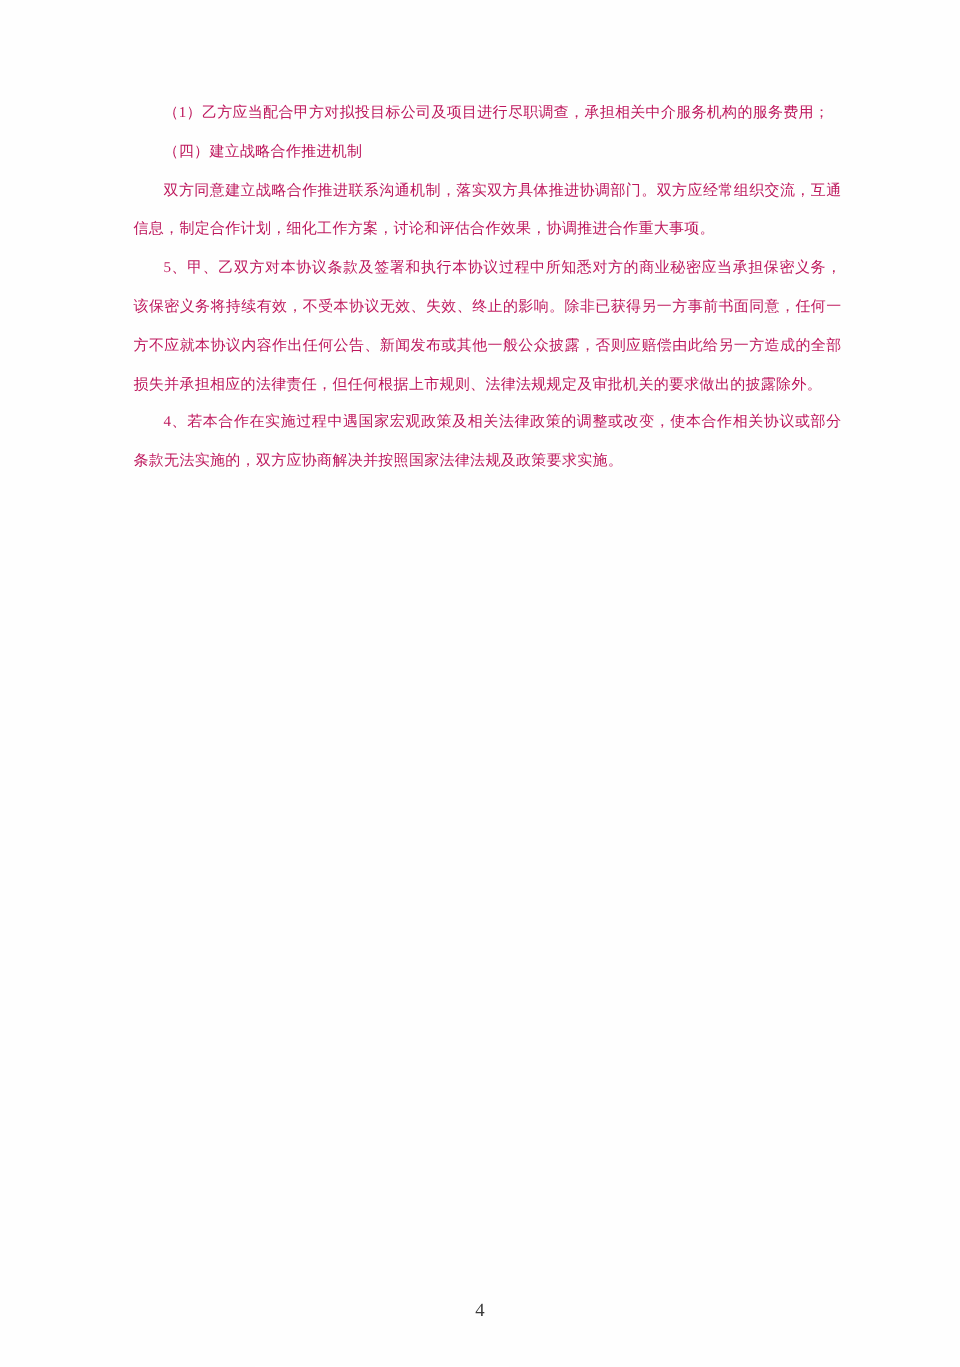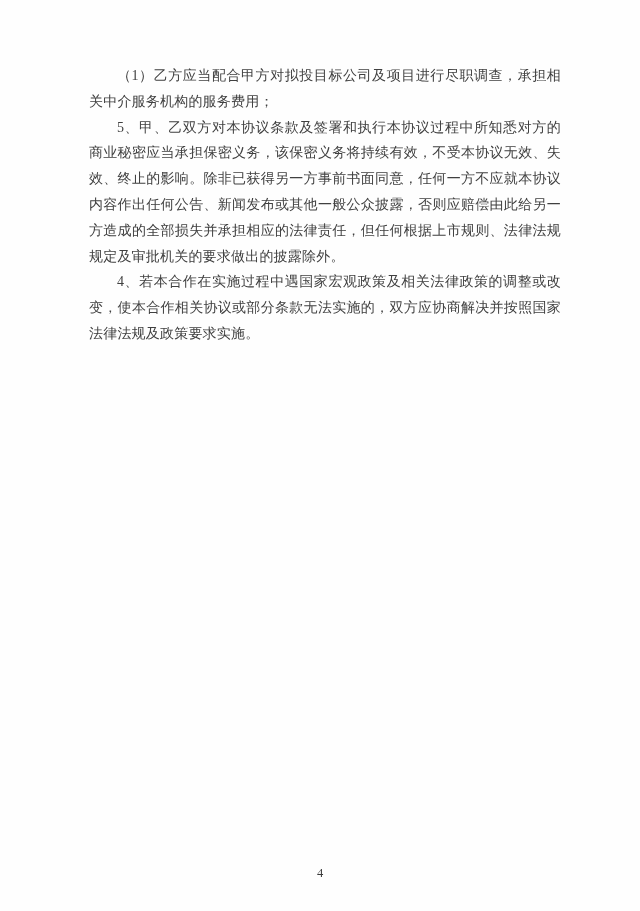--- a/index.html
+++ b/index.html
@@ -13,22 +13,22 @@
     height: 911px;
     background: #fefefe;
     overflow: hidden;
     font-family: "Liberation Serif", "DejaVu Serif", serif;
   }
   .content {
     position: absolute;
     left: 89px;
     top: 63px;
     width: 472px;
-    color: #404040;
-    font-size: 14px;
+    color: #be185d;
+    font-size: 10px;
     line-height: 25.8px;
     text-align: justify;
     text-justify: inter-character;
     letter-spacing: 0.2px;
   }
   .para {
     margin: 0;
     padding: 0;
     text-indent: 2em;
     word-break: break-all;
@@ -43,17 +43,19 @@
     font-size: 12.5px;
     line-height: 14px;
   }
 </style>
 </head>
 <body>
 
 <div class="page">
   <div class="content">
     <p class="para">（1）乙方应当配合甲方对拟投目标公司及项目进行尽职调查，承担相关中介服务机构的服务费用；</p>
+    <p class="para">（四）建立战略合作推进机制</p>
+    <p class="para">双方同意建立战略合作推进联系沟通机制，落实双方具体推进协调部门。双方应经常组织交流，互通信息，制定合作计划，细化工作方案，讨论和评估合作效果，协调推进合作重大事项。</p>
     <p class="para">5、甲、乙双方对本协议条款及签署和执行本协议过程中所知悉对方的商业秘密应当承担保密义务，该保密义务将持续有效，不受本协议无效、失效、终止的影响。除非已获得另一方事前书面同意，任何一方不应就本协议内容作出任何公告、新闻发布或其他一般公众披露，否则应赔偿由此给另一方造成的全部损失并承担相应的法律责任，但任何根据上市规则、法律法规规定及审批机关的要求做出的披露除外。</p>
     <p class="para">4、若本合作在实施过程中遇国家宏观政策及相关法律政策的调整或改变，使本合作相关协议或部分条款无法实施的，双方应协商解决并按照国家法律法规及政策要求实施。</p>
   </div>
   <div class="footer">4</div>
 </div>
 
 </body></html>

